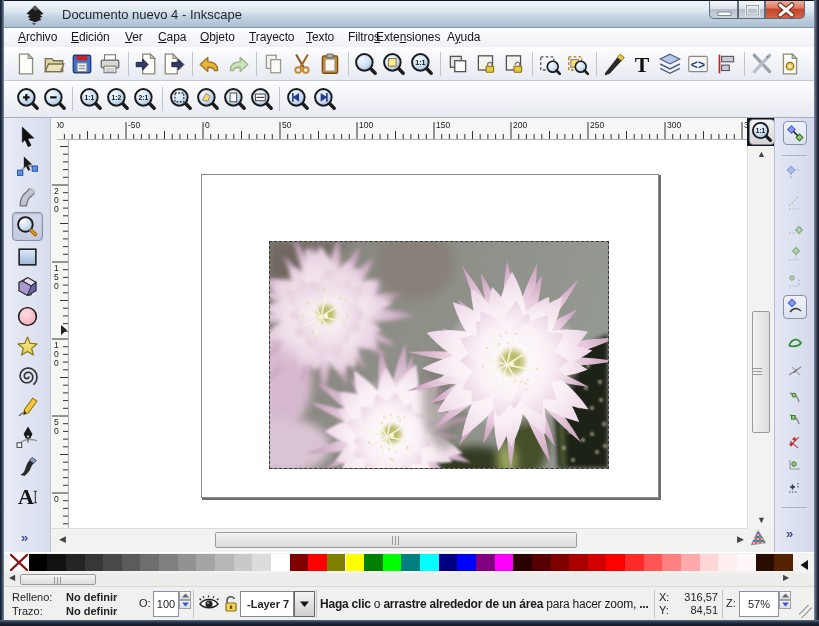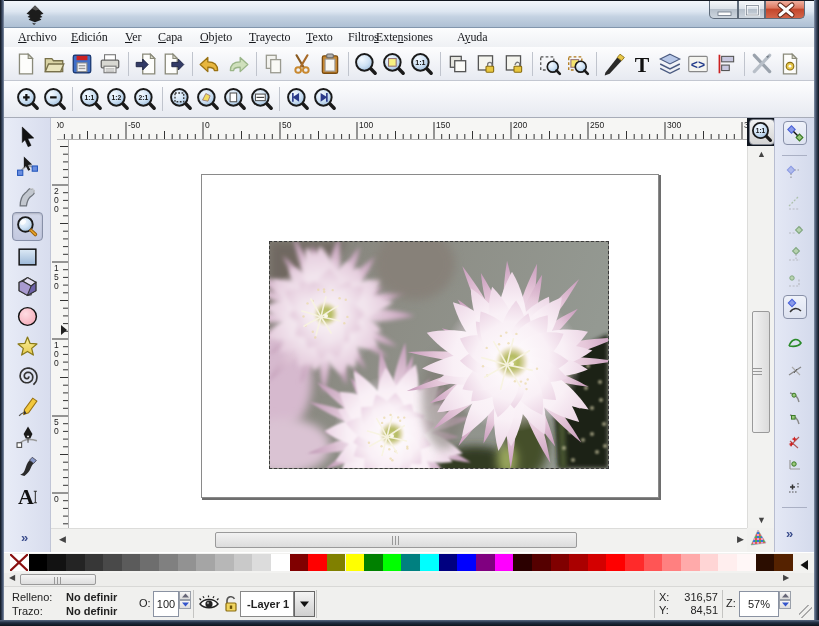--- a/index.html
+++ b/index.html
@@ -15,21 +15,21 @@
 #title { left:62px; top:7px; font-size:13px; color:#1c2430; }
 #tlogo { left:24px; top:4px; }
 .wbtn { top:1px; height:18px; border:1px solid #5d6a79; border-top:none; }
 #bmin { left:709px; width:29px; border-radius:0 0 0 5px;
   background:linear-gradient(#f6f8fa 0%,#dbe2e9 45%,#b6c0cb 50%,#cdd5de 100%); }
 #bmax { left:738px; width:27px; background:linear-gradient(#f6f8fa 0%,#dbe2e9 45%,#b6c0cb 50%,#cdd5de 100%); }
 #bclose { left:765px; width:40px; border-radius:0 0 5px 0;
   background:linear-gradient(#f0b0a0 0%,#dd7a62 40%,#c4472c 50%,#d3654a 100%); }
 .wglyph { position:absolute; left:0; right:0; top:0; bottom:0; display:flex; align-items:center; justify-content:center; }
 
-#menubar { left:4px; top:28px; width:810px; height:19px; background:linear-gradient(#fcfdfe,#eff1f4); font-size:12px; color:#16181c;font-family:Liberation Serif, serif; }
+#menubar { left:4px; top:28px; width:810px; height:19px; background:linear-gradient(#fcfdfe,#eff1f4); font-size:12px; color:#16181c; }
 .mi { position:absolute; top:2px; letter-spacing:-0.1px; }
 .u { text-decoration:underline; }
 
 #tb1 { left:4px; top:47px; width:810px; height:34px; background:linear-gradient(#fdfdfe,#e7eaf1); border-bottom:1px solid #c3c7d1; display:flex; align-items:center; padding-left:8px; }
 #tb1 .tbtn { width:28px !important; }
 #tb1 .tsep { width:8px; }
 #tb2 { left:4px; top:81px; width:810px; height:37px; background:linear-gradient(#fdfdfe,#e7eaf1); border-bottom:1px solid #a7acb8; display:flex; align-items:center; padding-left:10px; }
 .tbtn { height:28px; display:flex; align-items:center; justify-content:center; flex:none; }
 .tsep { width:9px; height:24px; flex:none; background:linear-gradient(90deg, transparent 4px, #c0c4cd 4px, #c0c4cd 5px, transparent 5px); }
 
@@ -87,20 +87,21 @@
    linear-gradient(135deg, transparent 10px, #aaa 10px, #aaa 11.5px, transparent 11.5px); }
 </style></head>
 <body>
 <div id="win">
   <div class="abs" id="titlebar"></div>
   <div class="abs" id="tlogo"><svg width="22" height="22" viewBox="0 0 22 22">
 <path d="M11 1.5 L19.5 9.8 L16.2 10.9 L18.4 13.1 L15.6 14 L17.4 15.8 L11 18.2 L4.6 15.8 L6.4 14 L3.6 13.1 L5.8 10.9 L2.5 9.8 Z" fill="#1c1c1c"></path>
 <path d="M11 1.5 L15.2 5.6 L11.6 6.6 L8.6 5.1 L6.8 5.7 Z" fill="#555"></path>
 <path d="M7.8 18.6 c2.2 1.5 4.4 .7 4.4 .7 l-2.2 1.7 z" fill="#1c1c1c"></path>
 </svg></div>
+  <div class="abs" id="title">Documento nuevo 4 - Inkscape</div>
   <div class="abs wbtn" id="bmin">
       <div class="wglyph">
         <svg width="29" height="18">
           <rect x="8" y="11" width="13" height="3.5" fill="#fdfdfd" stroke="#6a7684" stroke-width="0.8"></rect>
         </svg>
       </div>
     </div>
   <div class="abs wbtn" id="bmax">
       <div class="wglyph">
         <svg width="27" height="18">
@@ -121,21 +122,21 @@
   <div class="abs" id="menubar">
       <span class="mi" style="left:14px"><span class="u">A</span>rchivo</span>
       <span class="mi" style="left:67px"><span class="u">E</span>dición</span>
       <span class="mi" style="left:121px"><span class="u">V</span>er</span>
       <span class="mi" style="left:154px"><span class="u">C</span>apa</span>
       <span class="mi" style="left:196px"><span class="u">O</span>bjeto</span>
       <span class="mi" style="left:245px"><span class="u">T</span>rayecto</span>
       <span class="mi" style="left:302px"><span class="u">T</span>exto</span>
       <span class="mi" style="left:344px">Filtro<span class="u">s</span></span>
       <span class="mi" style="left:372px">Exte<span class="u">n</span>siones</span>
-      <span class="mi" style="left:453px">A<span class="u">y</span>uda</span>
+      <span class="mi" style="left:443px">A<span class="u">y</span>uda</span>
     </div>
   <div class="abs" id="tb1">
       <div class="tbtn" style="width:27px">
         <svg width="24" height="24" viewBox="0 0 22 22">
           <defs>
 <radialGradient id="glass" cx="35%" cy="30%" r="80%">
 <stop offset="0%" stop-color="#f3f9ff"></stop>
               <stop offset="55%" stop-color="#cfe2f4"></stop>
               <stop offset="100%" stop-color="#9cbcdc"></stop>
 </radialGradient>
@@ -1763,28 +1764,29 @@
 <circle cx="11" cy="10" r="3.6" fill="#222"></circle>
           <circle cx="10" cy="9" r="1.2" fill="#888"></circle>
 <path d="M3 6 L1.5 4.5 M6 4 L5 2.2 M10.5 3.2 V1.4 M15 4 L16 2.2 M19 6 L20.5 4.5" stroke="#222" stroke-width="1.2"></path>
 </svg></div>
     <div style="position:absolute;left:219px;top:7px"><svg width="16" height="19" viewBox="0 0 16 19">
 <path d="M4 9 V6.5 A4 4 0 0 1 11.5 4.8" fill="none" stroke="#555" stroke-width="1.6"></path>
 <rect x="3" y="9" width="10" height="8" rx="1" fill="#f0d560" stroke="#8a6d10" stroke-width="1.2"></rect>
 <rect x="6.8" y="11.5" width="2.4" height="3.4" fill="#6a5208"></rect>
 </svg></div>
     <div id="laycombo">
-        <span style="position:absolute;left:6px;top:6px;font-weight:bold;font-size:11px">-Layer 1</span>
+        <span style="position:absolute;left:6px;top:6px;font-weight:bold;font-size:11px">-Layer 7</span>
       </div>
     <div id="laybtn">
         <svg width="11" height="8">
           <path d="M1 1.5 H10 L5.5 7 Z" fill="#111"></path>
         </svg>
       </div>
     <div class="vline" style="left:312px"></div>
+    <div id="msg"><b>Haga clic</b> o <b>arrastre alrededor de un área</b> para hacer zoom, <b>...</b></div>
     <div class="vline" style="left:650px"></div>
     <div id="xy">X:<br>Y:</div>
     <div id="xyv">316,57<br>84,51</div>
     <div class="vline" style="left:718px"></div>
     <span id="zlbl">Z:</span>
     <div class="spin" style="left:735px;top:4px;width:40px;height:26px;text-align:center;line-height:24px">57%</div>
     <div class="spinbtns" style="left:775px;top:4px">
         <div class="sa">
           <svg width="9" height="7">
             <path d="M4.5 1.5 L8 5.5 H1 Z" fill="#667"></path>

